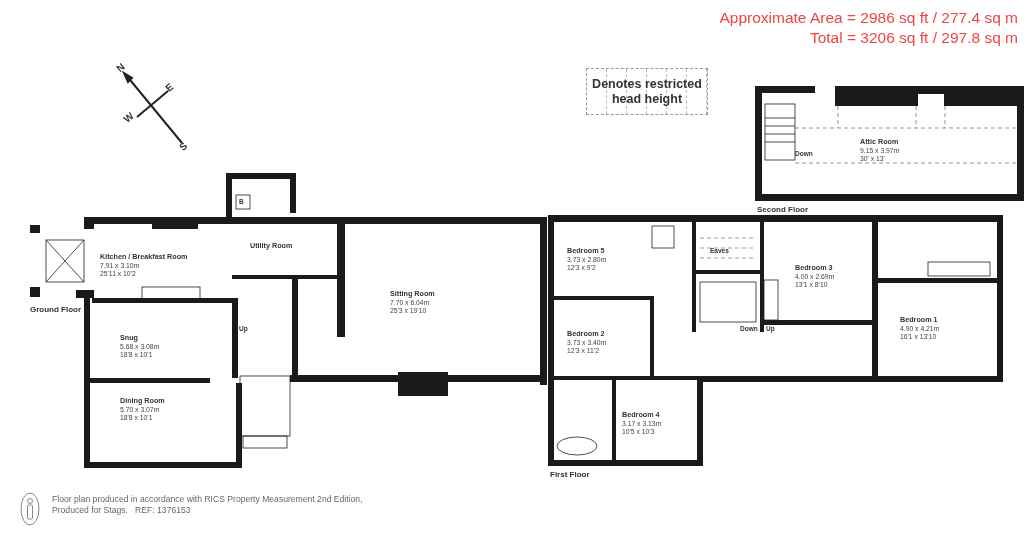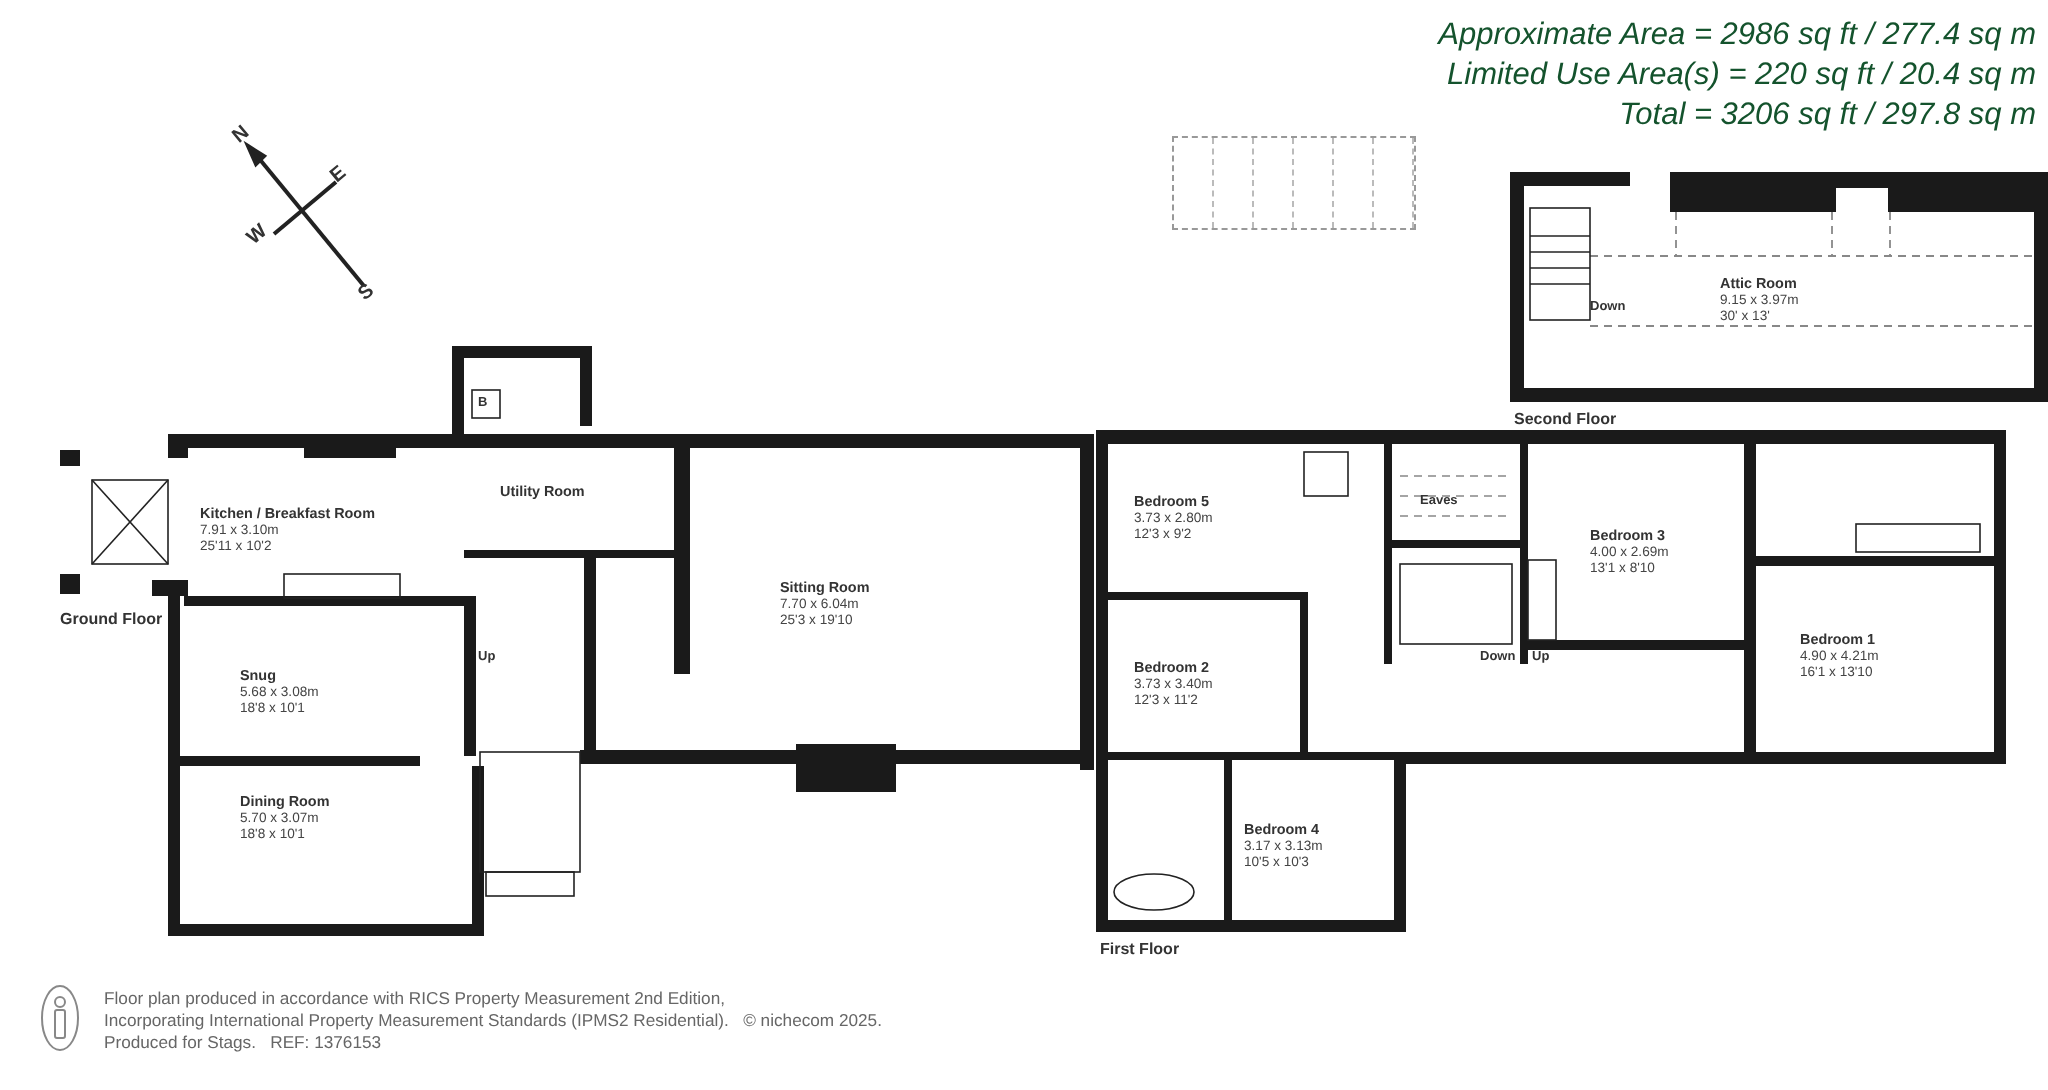--- a/index.html
+++ b/index.html
@@ -1,19 +1,19 @@
 <!DOCTYPE html>
 <html><head>
 <meta charset="utf-8">
 <style>
   html, body { margin:0; padding:0; background:#ffffff; }
   body { width:1024px; height:545px; position:relative; overflow:hidden; font-family:"Liberation Sans", sans-serif; color:#333; }
   .abs { position:absolute; }
   .area-block { right:6px; top:8px; text-align:right; }
-  .area-line { font-size:15.5px; line-height:20px; color:#14532d;font-style:italic; }
+  .area-line { font-size:15.5px; line-height:20px; color:#ef4444; }
   .area-note { font-size:9.5px; color:#333; margin-top:2px; }
   .legend-box { left:586px; top:68px; width:120px; height:45px; border:1px dashed #999; display:flex; align-items:center; justify-content:center; text-align:center; font-weight:bold; font-size:12.5px; line-height:15px; color:#333; }
   .legend-box .grid { position:absolute; inset:0; display:flex; }
   .legend-box .grid span { flex:1; border-right:1px dashed #bbb; }
   .legend-box .txt { position:relative; }
   .room-label { text-align:left; font-size:6.8px; line-height:8.5px; color:#444; }
   .room-label .nm { font-weight:bold; font-size:7.2px; color:#333; }
   .floor-label { font-weight:bold; font-size:8px; color:#333; }
   .small-label { font-weight:bold; font-size:6.5px; color:#333; }
   .footer { left:30px; top:494px; font-size:8.6px; line-height:11px; color:#666; }
@@ -125,33 +125,36 @@
       <line x1="765" y1="118" x2="795" y2="118"></line>
       <line x1="765" y1="126" x2="795" y2="126"></line>
       <line x1="765" y1="134" x2="795" y2="134"></line>
       <line x1="765" y1="142" x2="795" y2="142"></line>
     </g>
   </g>
 </svg>
 
 <div class="abs area-block">
   <div class="area-line">Approximate Area = 2986 sq ft / 277.4 sq m</div>
-  <div class="area-line">Limited Use Area(s) = 220 sq ft / 20.4 sq m</div>
   <div class="area-line">Total = 3206 sq ft / 297.8 sq m</div>
 </div>
 
 <div class="abs legend-box">
   <div class="grid">
       <span></span>
       <span></span>
       <span></span>
       <span></span>
       <span></span>
       <span></span>
     </div>
+  <div class="txt">
+    <div>Denotes restricted</div>
+    <div>head height</div>
+  </div>
 </div>
 
 <div class="abs small-label" style="left:117px;top:62px;font-size:10px;transform:rotate(-40deg);">N</div>
 <div class="abs small-label" style="left:166px;top:82px;font-size:10px;transform:rotate(-40deg);">E</div>
 <div class="abs small-label" style="left:180px;top:141px;font-size:10px;transform:rotate(-40deg);">S</div>
 <div class="abs small-label" style="left:124px;top:112px;font-size:10px;transform:rotate(-40deg);">W</div>
 
 <div class="abs floor-label" style="left:30px;top:305px;text-align:center;">Ground Floor</div>
 <div class="abs small-label" style="left:239px;top:198px;">B</div>
 <div class="abs small-label" style="left:239px;top:325px;">Up</div>
@@ -220,16 +223,15 @@
 </div>
 
 <div class="abs footer">
   <svg width="20" height="34" viewBox="0 0 20 34" style="position:absolute;left:-10px;top:-2px;">
     <ellipse cx="10" cy="17" rx="9" ry="16" fill="none" stroke="#888" stroke-width="1"></ellipse>
     <circle cx="10" cy="9" r="2.5" fill="none" stroke="#888" stroke-width="1"></circle>
     <rect x="7.5" y="13" width="5" height="14" rx="1" fill="none" stroke="#888" stroke-width="1"></rect>
   </svg>
   <div class="footer-text">
     <div>Floor plan produced in accordance with RICS Property Measurement 2nd Edition,</div>
-    <div><span>Incorporating International Property Measurement Standards (IPMS2 Residential).</span>&nbsp;&nbsp;&nbsp;<span>© nichecom 2025.</span></div>
     <div style="white-space:pre;">Produced for Stags.   REF: 1376153</div>
   </div>
 </div>
 
 </body></html>

